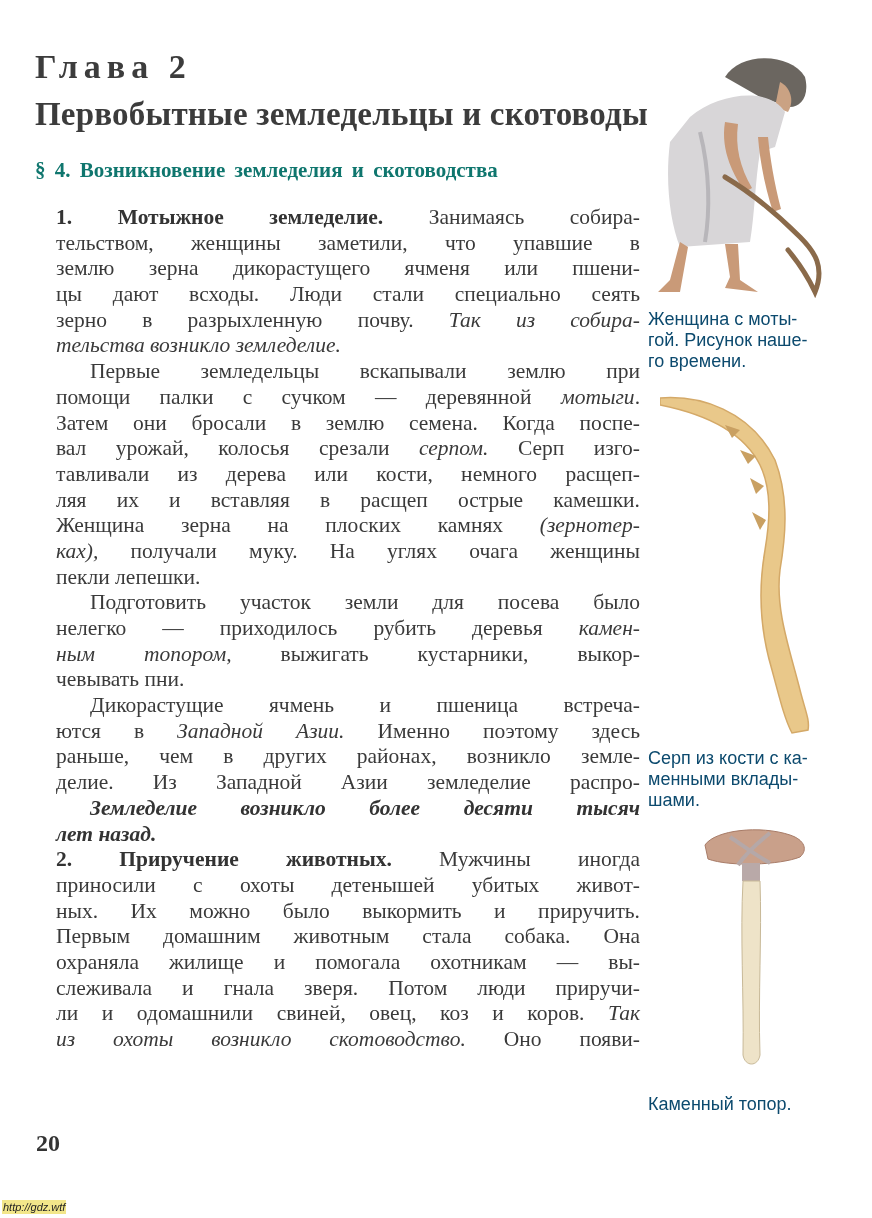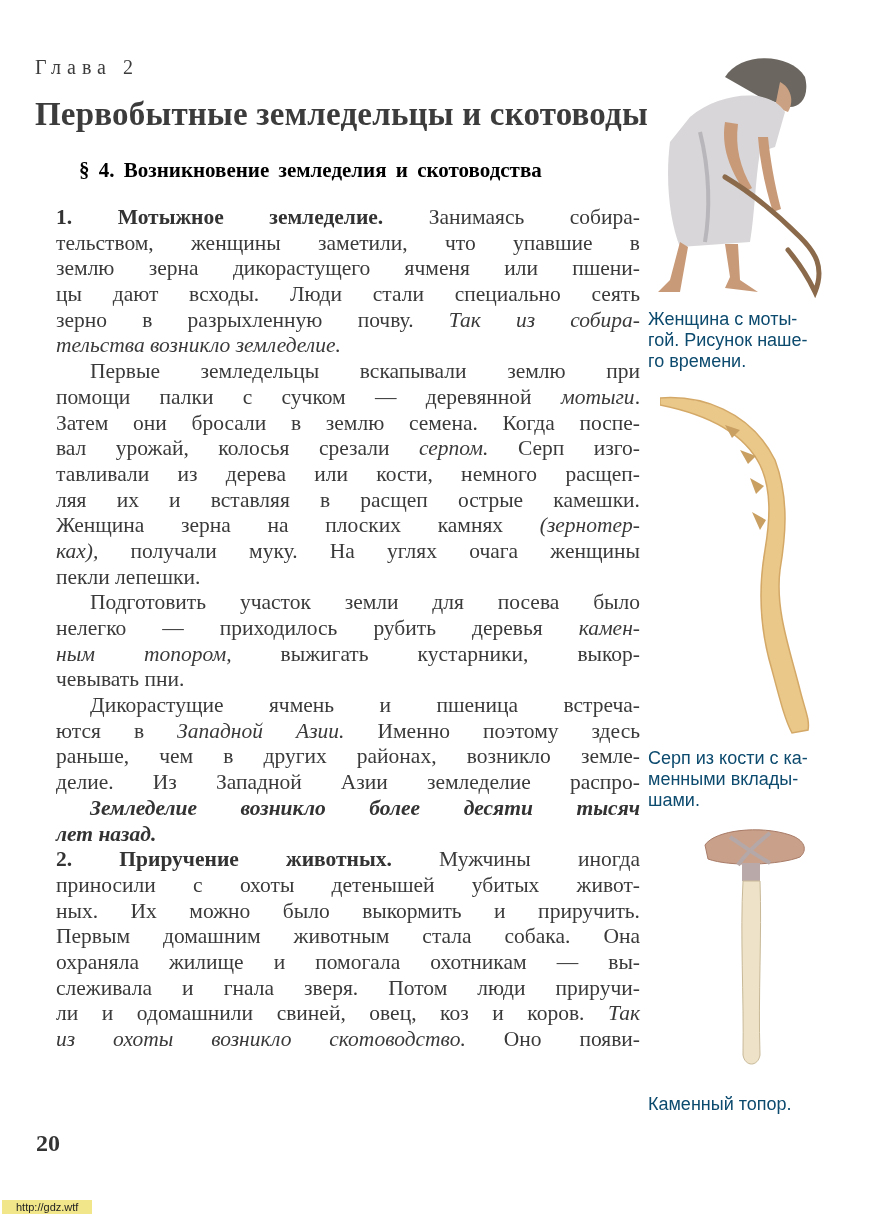--- a/index.html
+++ b/index.html
@@ -2,30 +2,30 @@
 <html><head>
 <meta charset="utf-8">
 <style>
   html, body { margin: 0; padding: 0; }
   body {
     width: 872px; height: 1218px; position: relative; overflow: hidden;
     background: #ffffff; color: #3a3a3a;
     font-family: "Liberation Serif", "DejaVu Serif", serif;
   }
   .chapter {
-    position: absolute; left: 35px; top: 56px;
-    font-size: 20px; font-weight: normal; letter-spacing: 6px; color: #3c3c3c;
+    position: absolute; left: 35px; top: 48px;
+    font-size: 34px; font-weight: bold; letter-spacing: 6px; color: #3c3c3c;
   }
   .ch-title {
     position: absolute; left: 35px; top: 96px;
     font-size: 33px; font-weight: bold; color: #3c3c3c; letter-spacing: 0.2px;
   }
   .para-title {
     position: absolute; left: 35px; top: 158px;
-    font-size: 21px; font-weight: bold; color: #000000; word-spacing: 4px; margin-left: 44px;
+    font-size: 21px; font-weight: bold; color: #0f766e; word-spacing: 4px;
   }
   .body-text {
     position: absolute; left: 36px; top: 205px; width: 584px; margin-left: 20px;
   }
   .line {
     display: block; height: 25.7px; line-height: 25.7px;
     font-size: 21.5px; white-space: nowrap;
     text-align: justify; text-align-last: justify;
     color: #3a3a3a;
   }
@@ -39,21 +39,21 @@
     font-family: "Liberation Sans", "DejaVu Sans", sans-serif;
     font-size: 18px; line-height: 21px; color: #0c4a6e;
   }
   .page-num {
     position: absolute; left: 36px; top: 1130px;
     font-size: 24px; font-weight: bold; color: #333;
   }
   .watermark {
     position: absolute; left: 2px; top: 1200px;
     background: #f2e68a; font-family: "Liberation Sans", sans-serif;
-    font-size: 11px; padding: 1px 14px; color: #222;
+    font-size: 11px; padding: 1px 1px; color: #222; font-style: italic;
   }
   .fig { position: absolute; }
 </style>
 </head>
 <body>
 
 <div class="chapter">Глава 2</div>
 <div class="ch-title">Первобытные земледельцы и скотоводы</div>
 <div class="para-title">§ 4. Возникновение земледелия и скотоводства</div>
 

